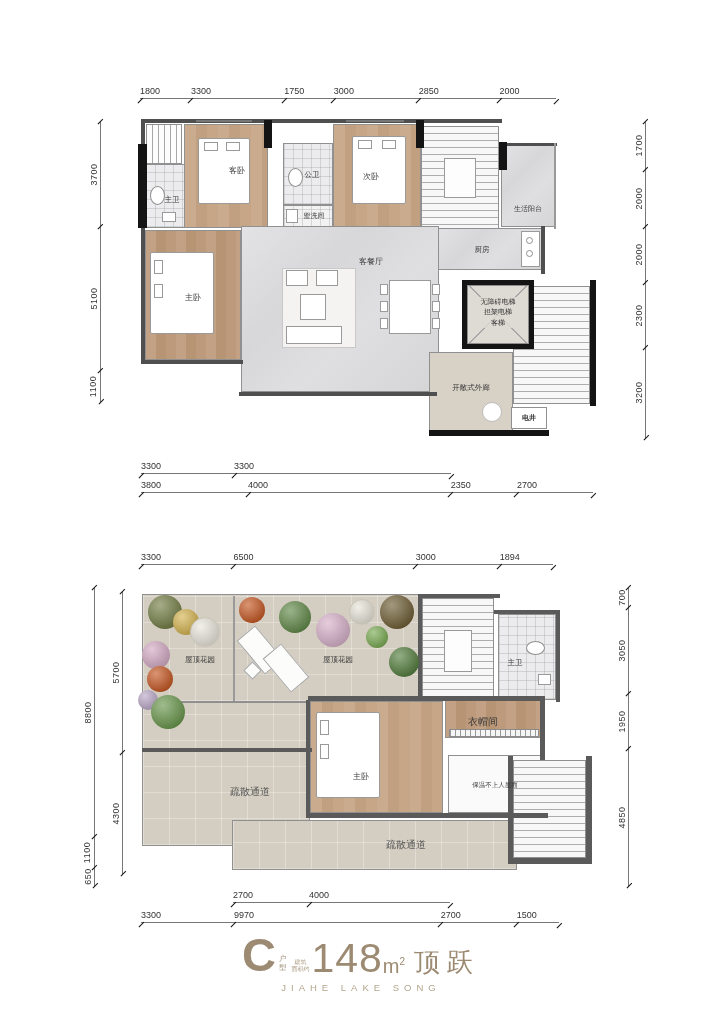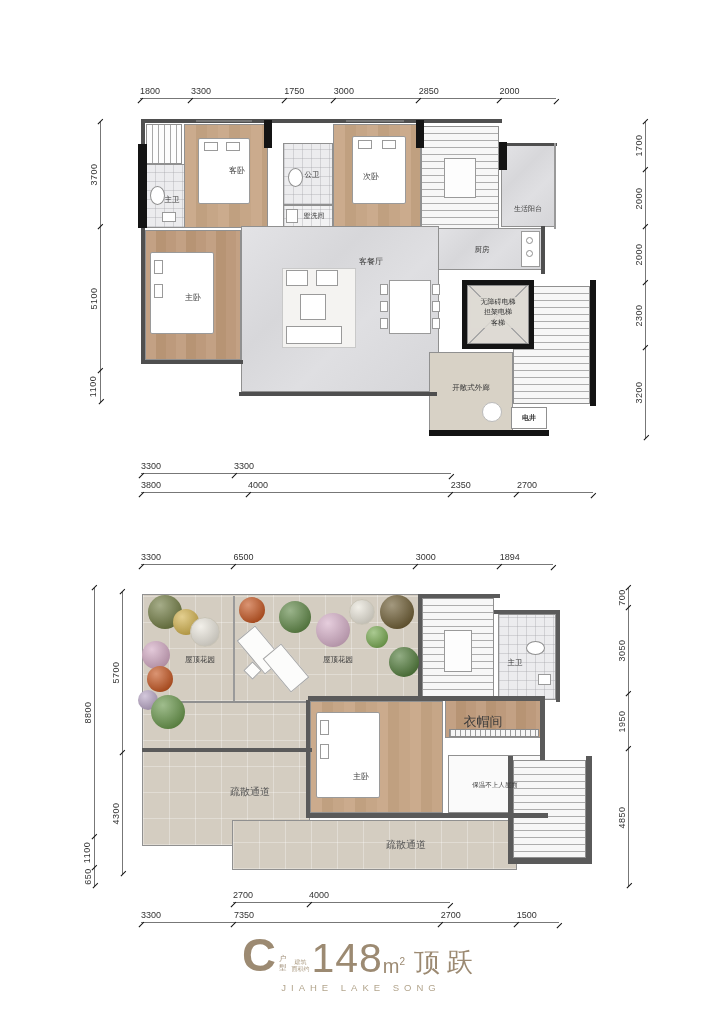--- a/index.html
+++ b/index.html
@@ -284,21 +284,21 @@
         </div>
       <div class="seg" style="flex:5000">
           <span class="dlab">4000</span>
         </div>
     </div>
     <div class="dim-row" style="left:141px;top:910px;width:418px;">
       <div class="seg" style="flex:3300">
           <span class="dlab">3300</span>
         </div>
       <div class="seg" style="flex:7350">
-          <span class="dlab">7350</span>
+          <span class="dlab">9970</span>
         </div>
       <div class="seg" style="flex:2700">
           <span class="dlab">2700</span>
         </div>
       <div class="seg" style="flex:1500">
           <span class="dlab">1500</span>
         </div>
     </div>
 
     <div class="room terrace" style="left:142px;top:594px;width:289px;height:108px;"></div>
@@ -331,21 +331,21 @@
 
     <div class="room stairs" style="left:422px;top:598px;width:72px;height:100px;"></div>
     <div class="furn" style="left:444px;top:630px;width:28px;height:42px;background:#fdfdfd;"></div>
 
     <div class="room tile" style="left:498px;top:614px;width:58px;height:86px;"></div>
     <span class="rlabel" style="left:515px;top:663px;font-size:7.5px;">主卫</span>
     <div class="toilet" style="left:526px;top:641px;width:19px;height:14px;"></div>
     <div class="furn" style="left:538px;top:674px;width:13px;height:11px;"></div>
 
     <div class="room wood2" style="left:445px;top:700px;width:96px;height:38px;"></div>
-    <span class="rlabel" style="left:483px;top:722px;font-size:13px;">衣帽间</span>
+    <span class="rlabel" style="left:483px;top:722px;font-size:10px;">衣帽间</span>
     <div class="rail" style="left:449px;top:729px;width:90px;height:8px;"></div>
 
     <div class="room wood" style="left:310px;top:701px;width:133px;height:112px;"></div>
     <div class="furn" style="left:316px;top:712px;width:64px;height:86px;border-radius:2px;"></div>
     <div class="furn" style="left:320px;top:720px;width:9px;height:15px;"></div>
     <div class="furn" style="left:320px;top:744px;width:9px;height:15px;"></div>
     <span class="rlabel" style="left:361px;top:776px;">主卧</span>
 
     <div class="room" style="left:448px;top:755px;width:94px;height:58px;background:#fafafa;"></div>
     <span class="rlabel" style="left:495px;top:785px;font-size:6.5px;">保温不上人屋面</span>

